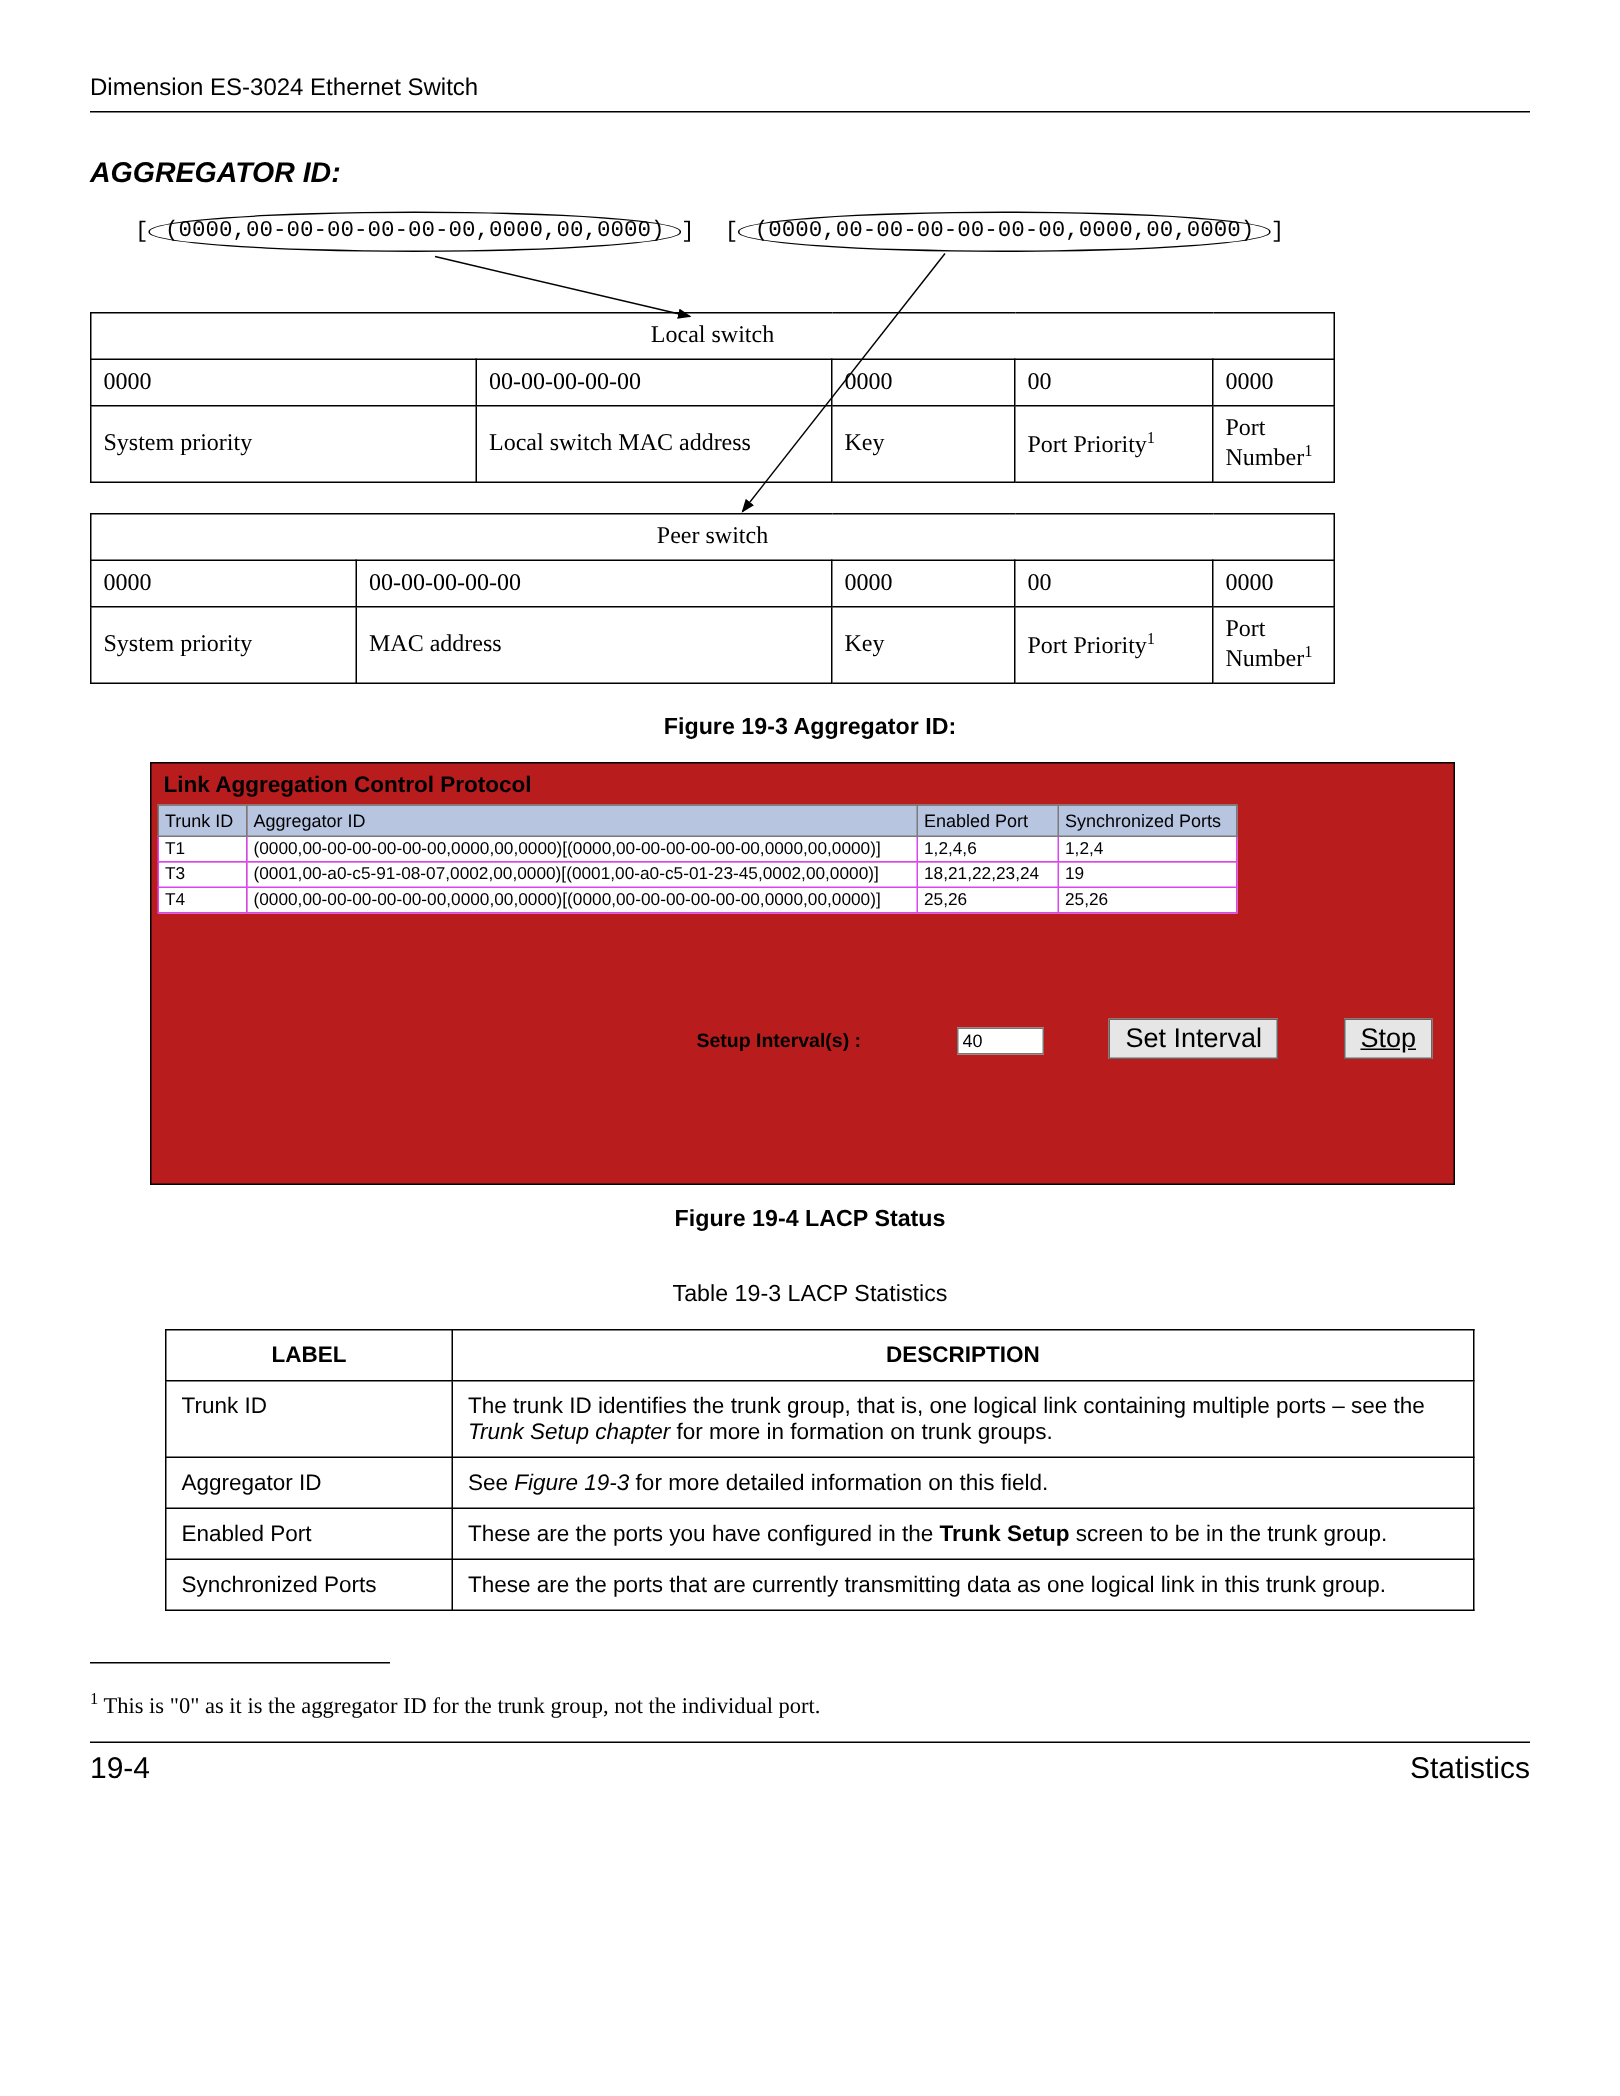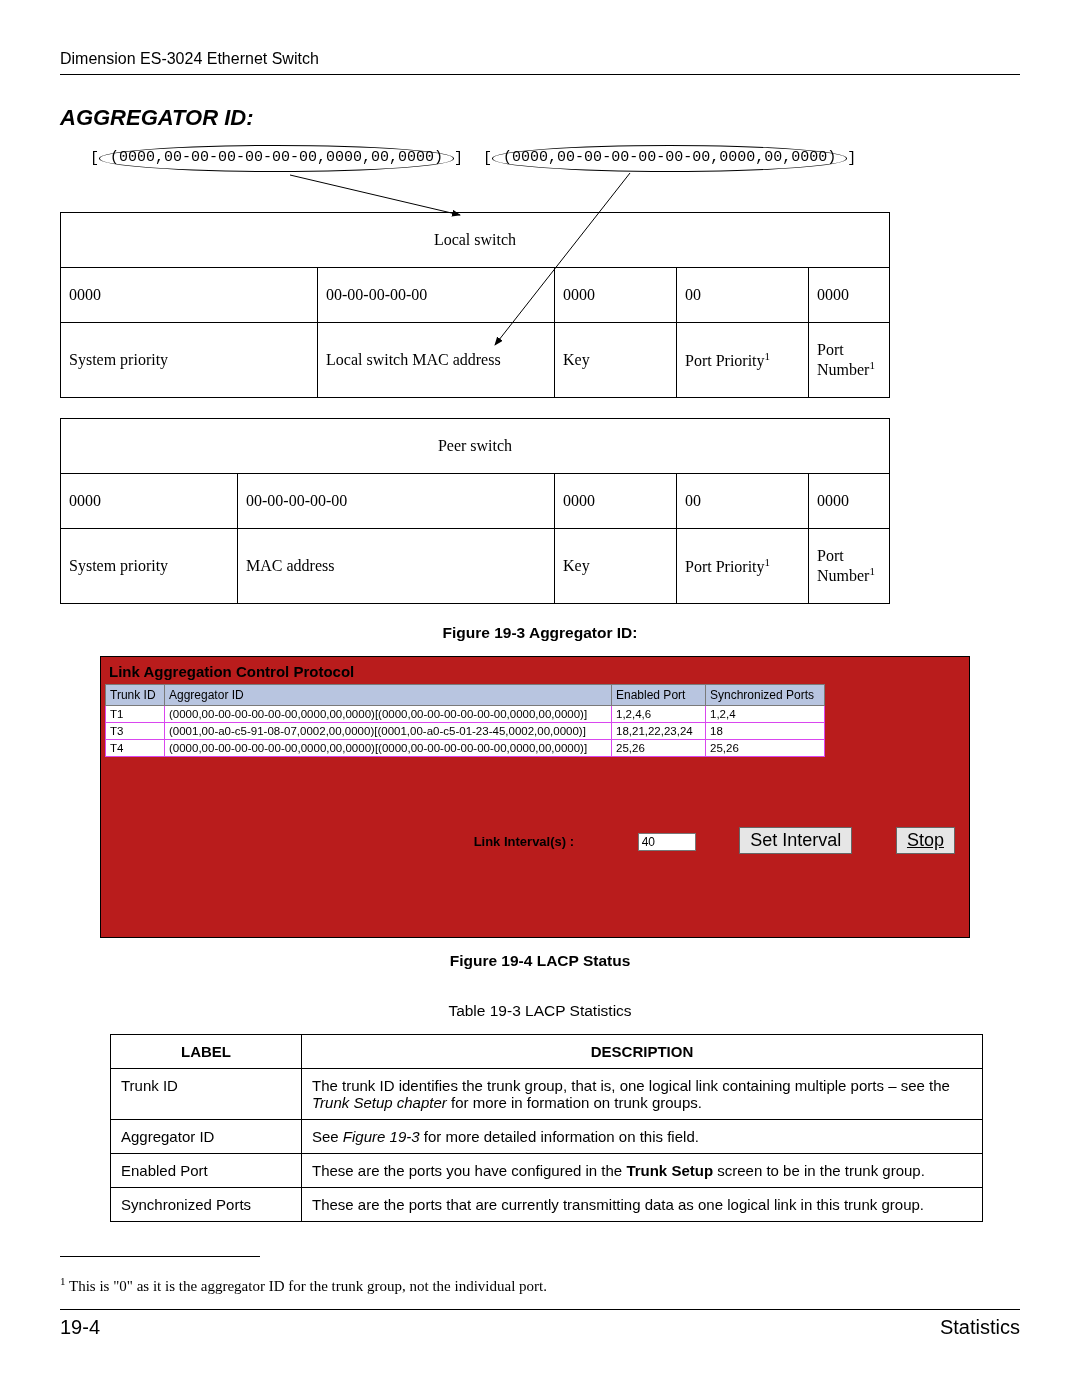--- a/index.html
+++ b/index.html
@@ -15,21 +15,21 @@
   .header-line {
     border-bottom: 1px solid #000;
     padding-bottom: 6px;
     margin-bottom: 30px;
     font-size: 16px;
   }
   h2.section-title {
     font-family: Arial, sans-serif;
     font-style: italic;
     font-weight: bold;
-    font-size: 22px;
+    font-size: 19px;
     margin: 0 0 14px 0;
   }
   .agg-ids {
     display: flex;
     gap: 20px;
     margin-left: 30px;
     margin-bottom: 40px;
     position: relative;
   }
   .agg-id {
@@ -48,21 +48,21 @@
   }
   table.switch {
     border-collapse: collapse;
     width: 830px;
     margin: 0 0 20px 0;
     font-family: Georgia, 'Times New Roman', serif;
     font-size: 16px;
   }
   table.switch td, table.switch th {
     border: 1px solid #000;
-    padding: 18px 8px;
+    padding: 6px 8px;
     text-align: left;
     font-weight: normal;
   }
   table.switch .hdr {
     text-align: center;
   }
   .sup { font-size: 11px; vertical-align: super; }
   .fig-caption {
     text-align: center;
     font-weight: bold;
@@ -276,32 +276,32 @@
     <tr>
       <td>T1</td>
       <td>(0000,00-00-00-00-00-00,0000,00,0000)[(0000,00-00-00-00-00-00,0000,00,0000)]</td>
       <td>1,2,4,6</td>
       <td>1,2,4</td>
     </tr>
     <tr>
       <td>T3</td>
       <td>(0001,00-a0-c5-91-08-07,0002,00,0000)[(0001,00-a0-c5-01-23-45,0002,00,0000)]</td>
       <td>18,21,22,23,24</td>
-      <td>18</td>
+      <td>19</td>
     </tr>
     <tr>
       <td>T4</td>
       <td>(0000,00-00-00-00-00-00,0000,00,0000)[(0000,00-00-00-00-00-00,0000,00,0000)]</td>
       <td>25,26</td>
       <td>25,26</td>
     </tr>
   </tbody>
     </table>
   <div class="lacp-controls">
-    <span class="lbl">Link Interval(s) :</span>
+    <span class="lbl">Setup Interval(s) :</span>
     <input type="text" value="40" style="">
     <span class="btn">Set Interval</span>
     <span class="btn stop">Stop</span>
   </div>
 </div>
 
 <div class="fig-caption">Figure 19-4 LACP Status</div>
 <div class="tbl-caption">Table 19-3 LACP Statistics</div>
 
 <table class="stats">

